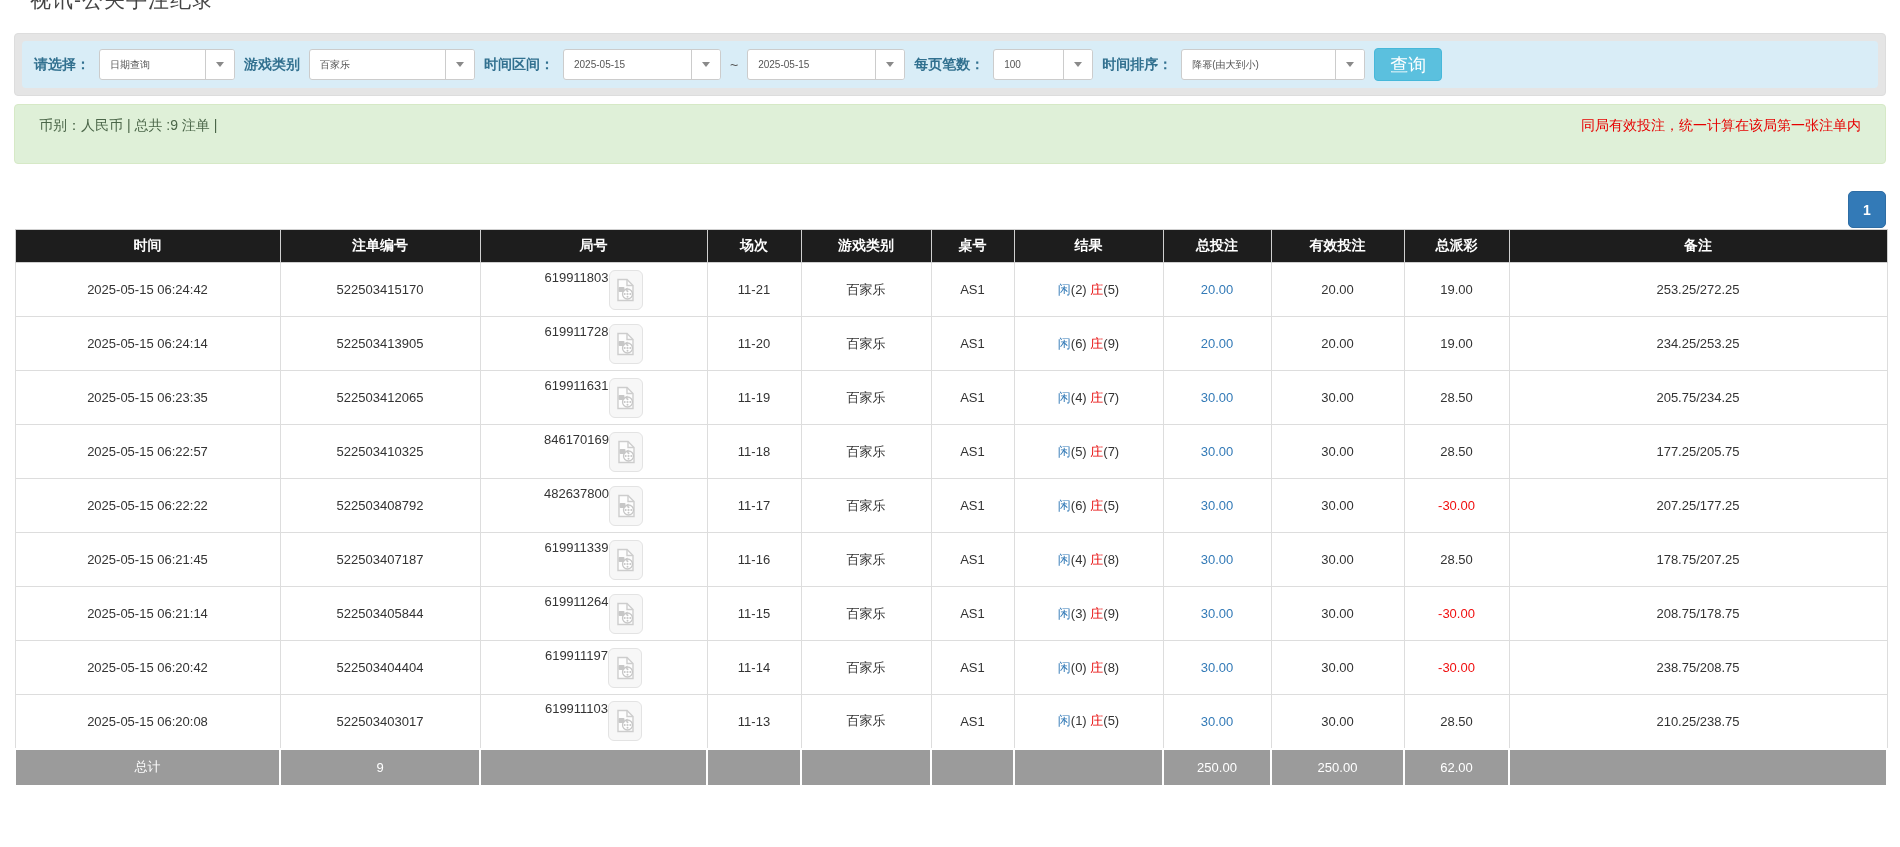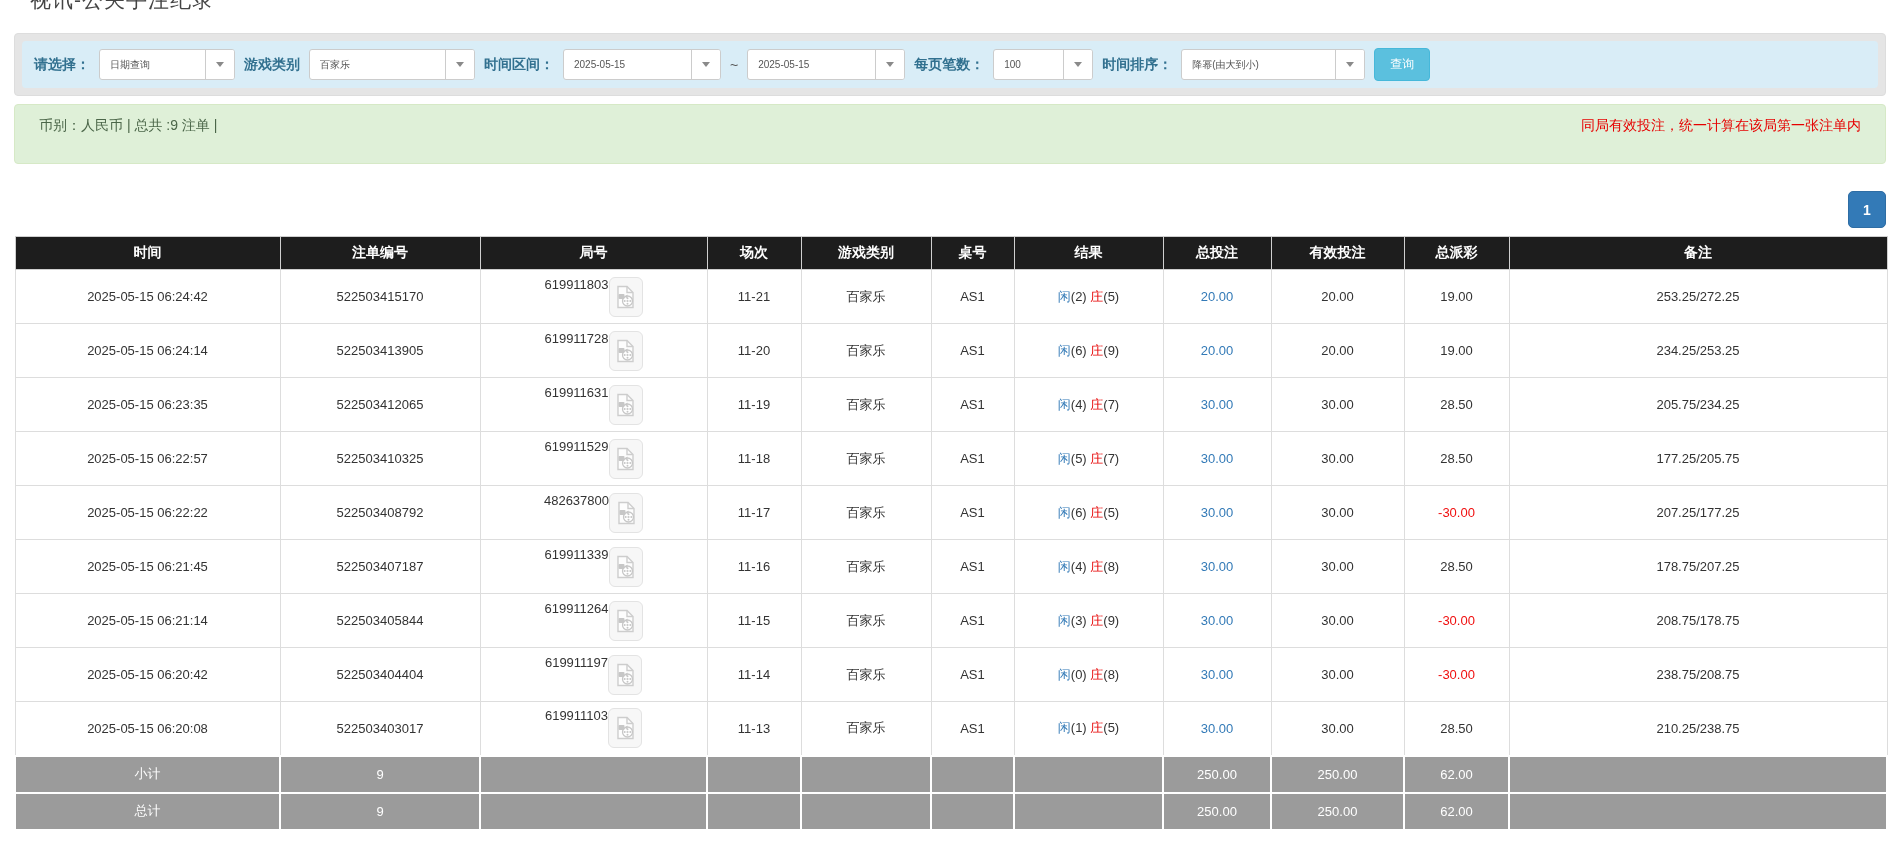--- a/index.html
+++ b/index.html
@@ -37,21 +37,21 @@
     height:31px; background:#fff;
     border:1px solid #ccc; border-radius:3px;
     cursor:pointer; overflow:hidden;
   }
   .combo-text { flex:1; display:flex; align-items:center; padding:0 10px; font-size:10px; color:#555; overflow:hidden; }
   .combo-arrow { width:29px; border-left:1px solid #ccc; display:flex; align-items:center; justify-content:center; background:#fff; }
   .tri { width:0; height:0; border-left:4px solid transparent; border-right:4px solid transparent; border-top:5px solid #8a8a8a; }
   .search-btn {
     height:33px; padding:0 15px;
     background:#5bc0de; border:1px solid #46b8da; border-radius:4px;
-    color:#fff; font-size:12px; cursor:pointer;
+    color:#fff; font-size:18px; cursor:pointer;
     font-family:inherit;
   }
 
   
   .summary-bar {
     margin:8px 14px 0 14px;
     height:60px;
     background:#dff0d8; border:1px solid #d6e9c6; border-radius:4px;
     padding:12px 24px;
     display:flex; justify-content:space-between; align-items:flex-start;
@@ -64,21 +64,21 @@
   .pagination-row { margin:27px 14px 0 14px; display:flex; justify-content:flex-end; }
   .page-btn {
     width:38px; height:37px;
     background:#337ab7; border:1px solid #2e6da4; border-radius:5px;
     color:#fff; font-size:14px; font-weight:bold; cursor:pointer;
     font-family:inherit;
   }
 
   
   .records-table {
-    margin:8px 14px 0 14px;
+    margin:1px 14px 0 14px;
     border-collapse:collapse; table-layout:fixed;
     width:1872px;
     font-size:13px;
   }
   .records-table th {
     background:#1d1d1d; color:#fff;
     font-weight:bold; font-size:14px;
     height:33px; text-align:center;
     border:1px solid #cfcfcf;
   }
@@ -295,21 +295,21 @@
     <td><a class="bet-link">30.00</a></td>
     <td>30.00</td>
     <td class="payout-cell">28.50</td>
     <td>205.75/234.25</td>
   </tr>
       <tr>
     <td>2025-05-15 06:22:57</td>
     <td>522503410325</td>
     <td>
       <div class="round-wrap">
-        <span>619911529</span>
+        <span>846170169</span>
         <button class="video-btn">
           <svg width="19" height="24" viewBox="0 0 19 24">
             <path d="M2 1.5 h9 l6 6 v15 h-15 z" fill="#fdfdfd" stroke="#cdcdcd" stroke-width="1.4"></path>
             <path d="M11 1.5 v6 h6" fill="none" stroke="#cdcdcd" stroke-width="1.4"></path>
             <circle cx="11.5" cy="16" r="5" fill="#fff" stroke="#c7c7c7" stroke-width="1.3"></circle>
             <circle cx="11.5" cy="16" r="1.1" fill="#c7c7c7"></circle>
             <circle cx="11.5" cy="13.2" r="1" fill="#c7c7c7"></circle>
             <circle cx="11.5" cy="18.8" r="1" fill="#c7c7c7"></circle>
             <circle cx="8.7" cy="16" r="1" fill="#c7c7c7"></circle>
             <circle cx="14.3" cy="16" r="1" fill="#c7c7c7"></circle>
@@ -478,33 +478,20 @@
     <td>百家乐</td>
     <td>AS1</td>
     <td><span class="res-p">闲</span><span>(1)</span> <span class="res-b">庄</span><span>(5)</span></td>
     <td><a class="bet-link">30.00</a></td>
     <td>30.00</td>
     <td class="payout-cell">28.50</td>
     <td>210.25/238.75</td>
   </tr>
     </tbody>
   <tbody>
-    <tr class="total-row">
-      <td>小计</td>
-      <td>9</td>
-      <td></td>
-        <td></td>
-        <td></td>
-      <td></td>
-        <td></td>
-      <td>250.00</td>
-      <td>250.00</td>
-      <td>62.00</td>
-      <td></td>
-    </tr>
     <tr class="total-row">
       <td>总计</td>
       <td>9</td>
       <td></td>
         <td></td>
         <td></td>
       <td></td>
         <td></td>
       <td>250.00</td>
       <td>250.00</td>

